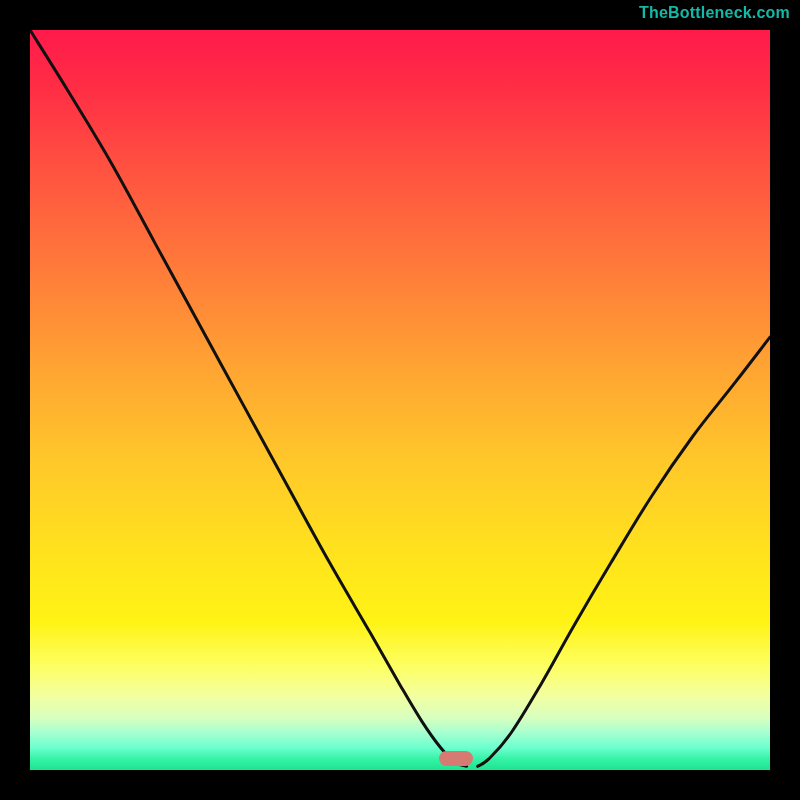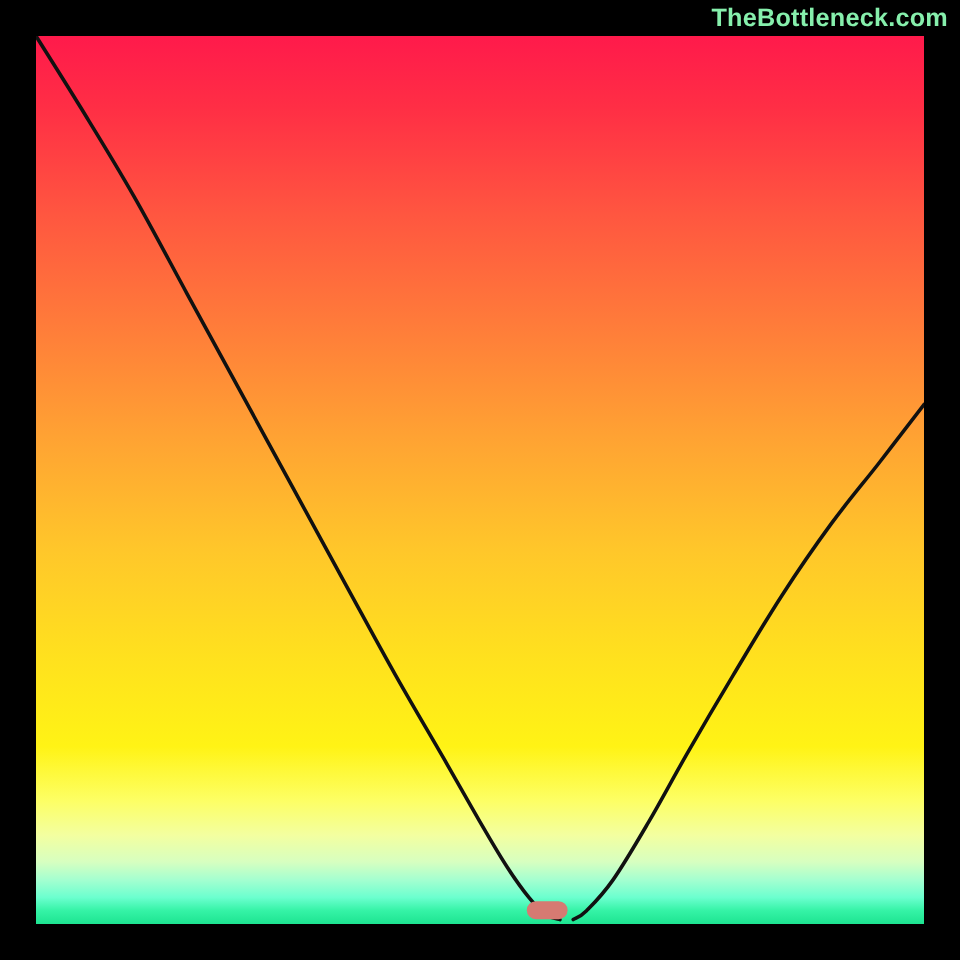--- a/index.html
+++ b/index.html
@@ -14,23 +14,23 @@
   .frame {
     position: relative;
     width: 800px;
     height: 800px;
     background: #000;
   }
   .watermark {
     position: absolute;
     top: 4px;
     right: 10px;
-    font-size: 21px;
+    font-size: 16px;
     font-weight: 600;
-    color: #86efac;
+    color: #14b8a6;
     letter-spacing: 0.2px;
     z-index: 10;
   }
   .plot-area {
     position: absolute;
     left: 30px;
     top: 30px;
     width: 740px;
     height: 740px;
     overflow: hidden;

